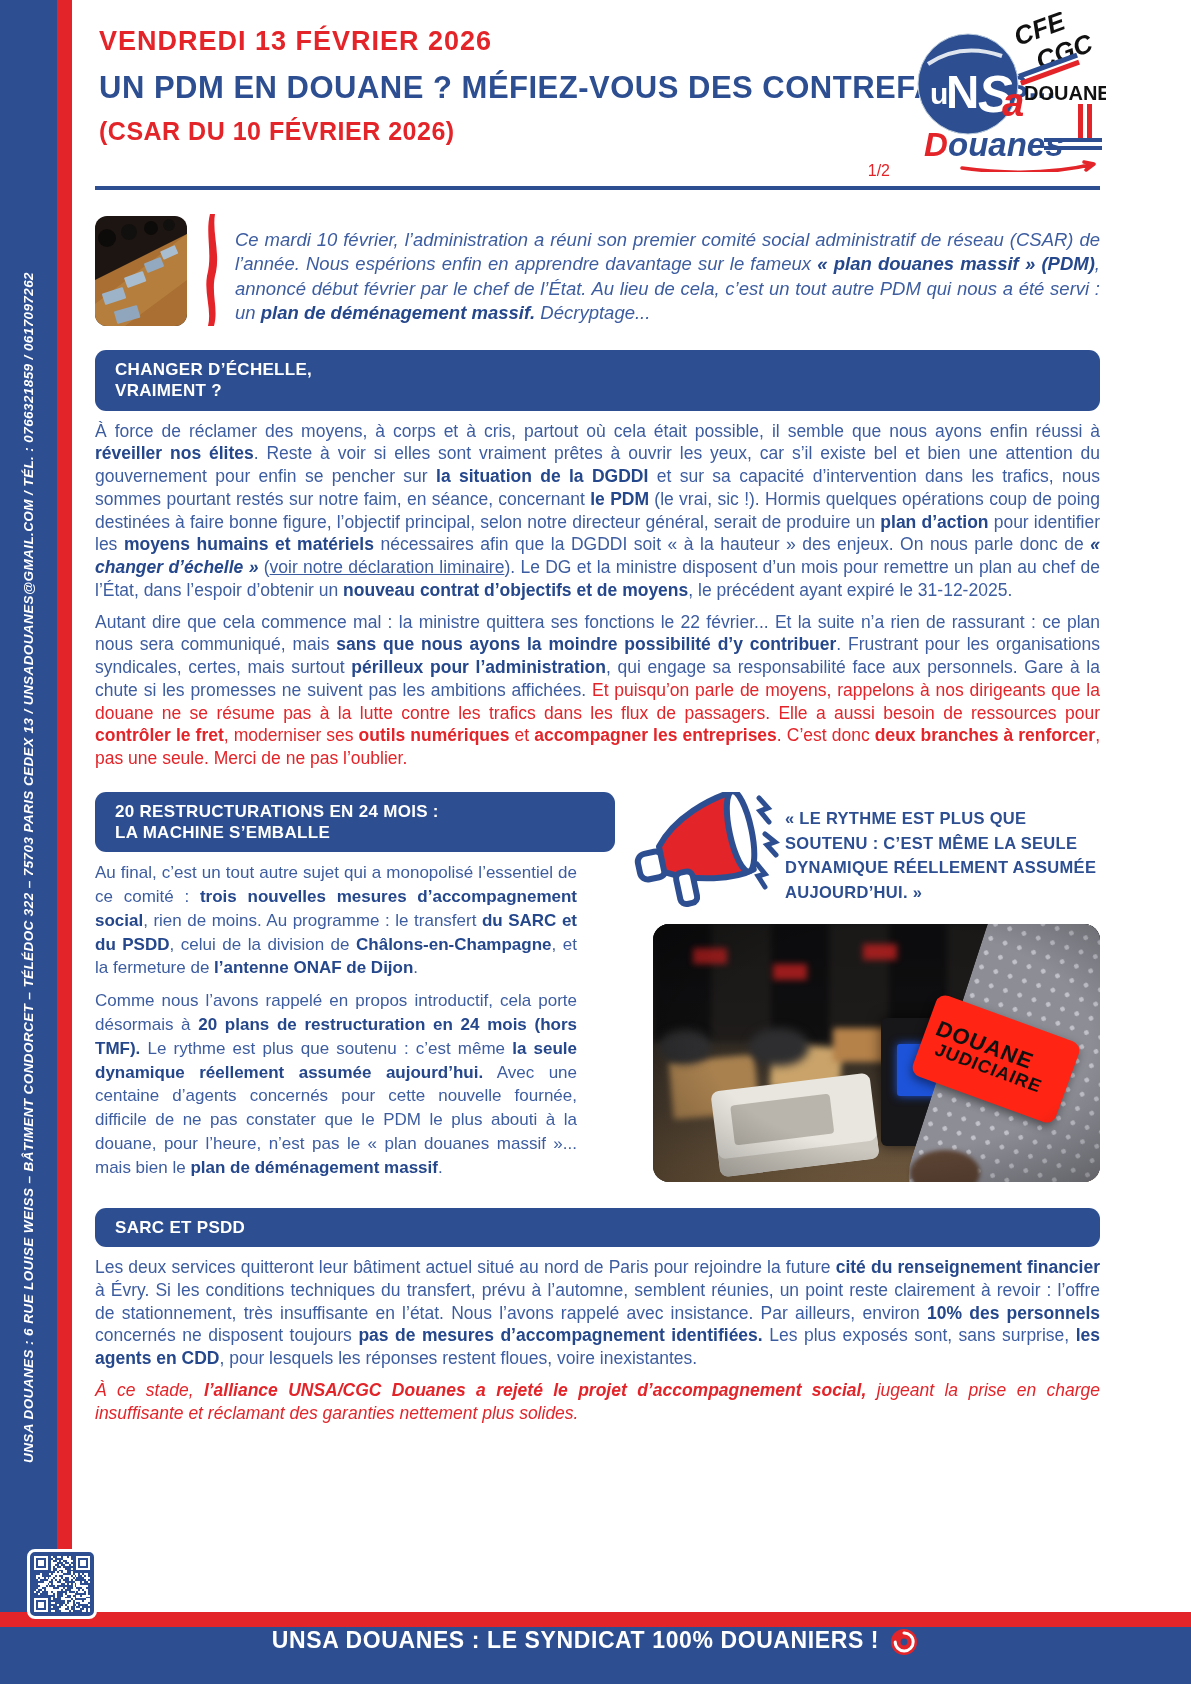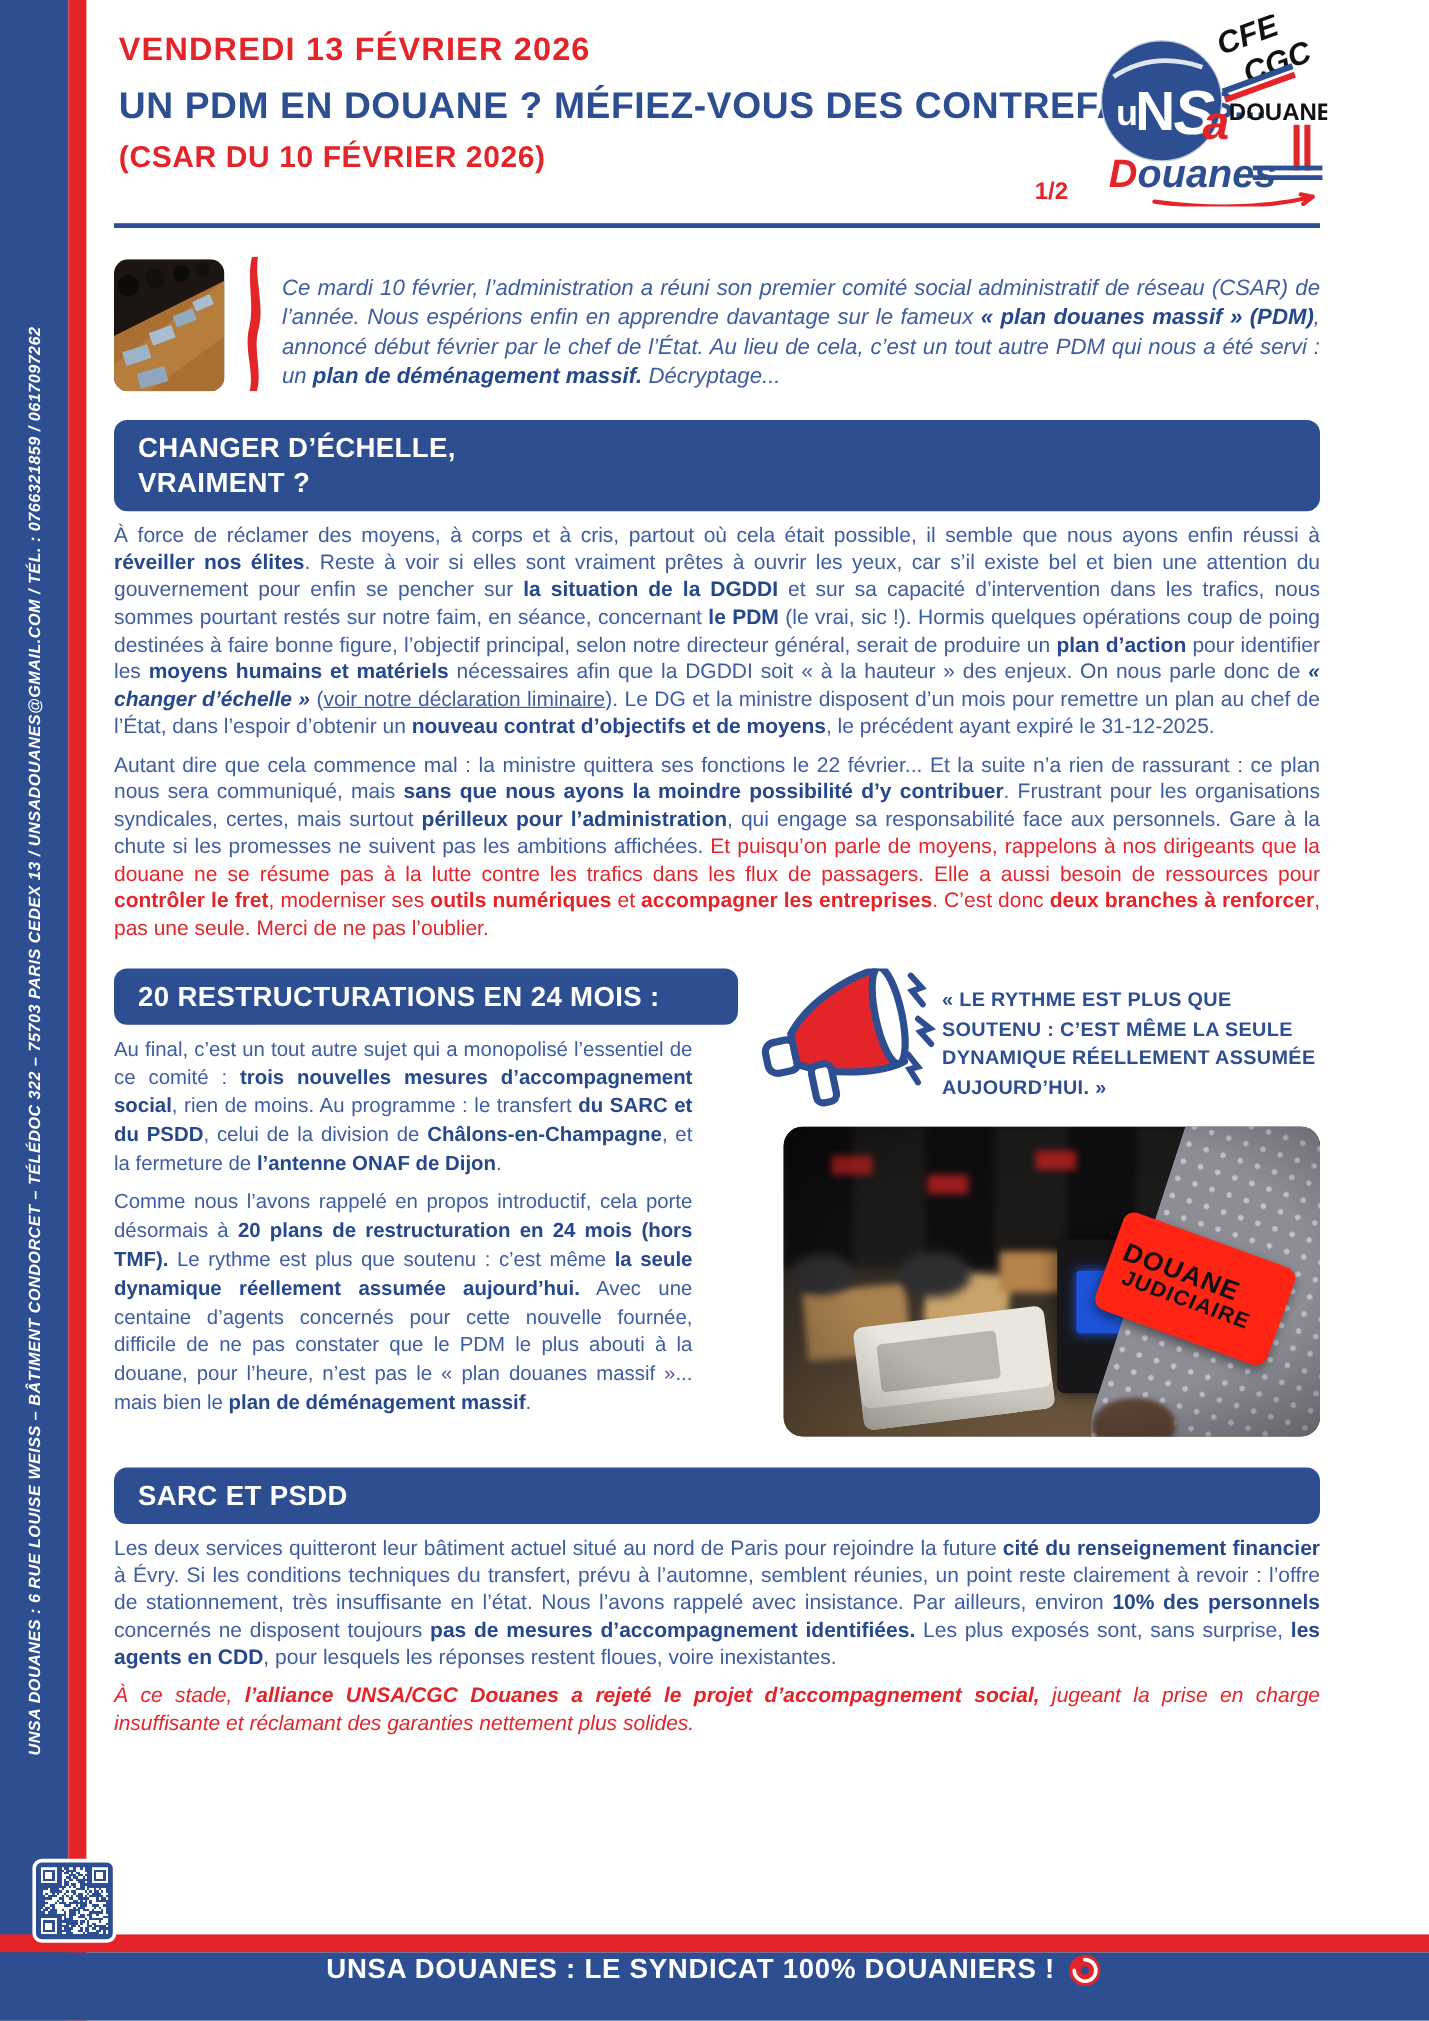--- a/index.html
+++ b/index.html
@@ -23,38 +23,38 @@
     position:absolute;left:21px;bottom:221px;
     writing-mode:vertical-rl;transform:rotate(180deg);
     color:#fff;font-weight:bold;font-style:italic;
     font-size:13.5px;letter-spacing:.4px;white-space:nowrap;
   }
   
   .content{position:absolute;left:95px;top:0;width:1005px;height:1328px;}
   .date{position:absolute;left:4px;top:26px;color:var(--red);font-size:27px;font-weight:bold;letter-spacing:1px;}
   .title{position:absolute;left:4px;top:70px;color:var(--blue);font-size:31px;font-weight:bold;letter-spacing:.5px;white-space:nowrap;}
   .subtitle{position:absolute;left:4px;top:117px;color:var(--red);font-size:25px;font-weight:bold;letter-spacing:.5px;}
-  .pageno{position:absolute;right:210px;top:149px;color:var(--red);font-size:20px;font-weight:bold;}
+  .pageno{position:absolute;right:210px;top:162px;color:var(--red);font-size:16px;font-weight:normal;}
   .logo{position:absolute;right:-6px;top:12px;width:200px;height:160px;}
   .hr{position:absolute;left:0;top:186px;width:100%;height:4px;background:var(--blue);}
 
   .flow{position:absolute;left:0;top:204px;width:1005px;}
 
   
   .intro-row{display:flex;gap:14px;margin-top:10px;align-items:flex-end;}
   .thumb{width:92px;height:110px;border-radius:12px;overflow:hidden;flex:0 0 auto;}
   .brush{flex:0 0 auto;width:20px;height:112px;}
   .intro-text{
     flex:1;font-style:italic;color:var(--bodyblue);
     font-size:18.5px;line-height:1.33;text-align:justify;padding-top:6px;
   }
   
   .bar{
     background:var(--blue);color:#fff;border-radius:11px;
-    padding:9px 20px;font-weight:bold;font-size:23px;line-height:1.25;letter-spacing:.3px;
+    padding:9px 20px;font-weight:bold;font-size:17px;line-height:1.25;letter-spacing:.3px;
   }
   .bar span{display:block;}
   .bar1{margin-top:24px;}
   
   .p{margin-top:9px;color:var(--bodyblue);font-size:17.5px;line-height:1.3;text-align:justify;}
   .b{font-weight:bold;color:var(--boldblue);}
   .i{font-style:italic;}
   .u{text-decoration:underline;}
   .red{color:var(--red);}
   
@@ -174,20 +174,21 @@
         <span>CHANGER D’ÉCHELLE,</span>
         <span>VRAIMENT ?</span>
       </div>
       <div class="p"><span>À force de réclamer des moyens, à corps et à cris, partout où cela était possible, il semble que nous ayons enfin réussi à </span><span class="b">réveiller nos élites</span><span>. Reste à voir si elles sont vraiment prêtes à ouvrir les yeux, car s’il existe bel et bien une attention du gouvernement pour enfin se pencher sur </span><span class="b">la situation de la DGDDI</span><span> et sur sa capacité d’intervention dans les trafics, nous sommes pourtant restés sur notre faim, en séance, concernant </span><span class="b">le PDM</span><span> (le vrai, sic !). Hormis quelques opérations coup de poing destinées à faire bonne figure, l’objectif principal, selon notre directeur général, serait de produire un </span><span class="b">plan d’action</span><span> pour identifier les </span><span class="b">moyens humains et matériels</span><span> nécessaires afin que la DGDDI soit « à la hauteur » des enjeux. On nous parle donc de </span><span class="b i">« changer d’échelle »</span><span> (</span><span class="u">voir notre déclaration liminaire</span><span>). Le DG et la ministre disposent d’un mois pour remettre un plan au chef de l’État, dans l’espoir d’obtenir un </span><span class="b">nouveau contrat d’objectifs et de moyens</span><span>, le précédent ayant expiré le 31-12-2025.</span></div>
       <div class="p"><span>Autant dire que cela commence mal : la ministre quittera ses fonctions le 22 février... Et la suite n’a rien de rassurant : ce plan nous sera communiqué, mais </span><span class="b">sans que nous ayons la moindre possibilité d’y contribuer</span><span>. Frustrant pour les organisations syndicales, certes, mais surtout </span><span class="b">périlleux pour l’administration</span><span>, qui engage sa responsabilité face aux personnels. Gare à la chute si les promesses ne suivent pas les ambitions affichées. </span><span class="red">Et puisqu’on parle de moyens, rappelons à nos dirigeants que la douane ne se résume pas à la lutte contre les trafics dans les flux de passagers. Elle a aussi besoin de ressources pour </span><span class="b red">contrôler le fret</span><span class="red">, moderniser ses </span><span class="b red">outils numériques</span><span class="red"> et </span><span class="b red">accompagner les entreprises</span><span class="red">. C’est donc </span><span class="b red">deux branches à renforcer</span><span class="red">, pas une seule. Merci de ne pas l’oublier.</span></div>
 
       <div class="sec2">
         <div class="s2l">
           <div class="bar">
             <span>20 RESTRUCTURATIONS EN 24 MOIS :</span>
+            <span>LA MACHINE S’EMBALLE</span>
           </div>
           <div class="p"><span>Au final, c’est un tout autre sujet qui a monopolisé l’essentiel de ce comité : </span><span class="b">trois nouvelles mesures d’accompagnement social</span><span>, rien de moins. Au programme : le transfert </span><span class="b">du SARC et du PSDD</span><span>, celui de la division de </span><span class="b">Châlons-en-Champagne</span><span>, et la fermeture de </span><span class="b">l’antenne ONAF de Dijon</span><span>.</span></div>
           <div class="p"><span>Comme nous l’avons rappelé en propos introductif, cela porte désormais à </span><span class="b">20 plans de restructuration en 24 mois (hors TMF).</span><span> Le rythme est plus que soutenu : c’est même </span><span class="b">la seule dynamique réellement assumée aujourd’hui.</span><span> Avec une centaine d’agents concernés pour cette nouvelle fournée, difficile de ne pas constater que le PDM le plus abouti à la douane, pour l’heure, n’est pas le « plan douanes massif »... mais bien le </span><span class="b">plan de déménagement massif</span><span>.</span></div>
         </div>
         <div class="s2r">
           <div class="quote-row">
             <svg width="150" height="118" viewBox="0 0 150 118">
               <g transform="rotate(-12 70 60)">
                 <rect x="6" y="50" width="26" height="26" rx="8" fill="#fff" stroke="#2D4F92" stroke-width="6"></rect>
                 <path d="M30 46 C 52 20, 90 10, 110 8 L118 88 C 98 94, 58 88, 30 72 Z" fill="#E32429" stroke="#2D4F92" stroke-width="6" stroke-linejoin="round"></path>

